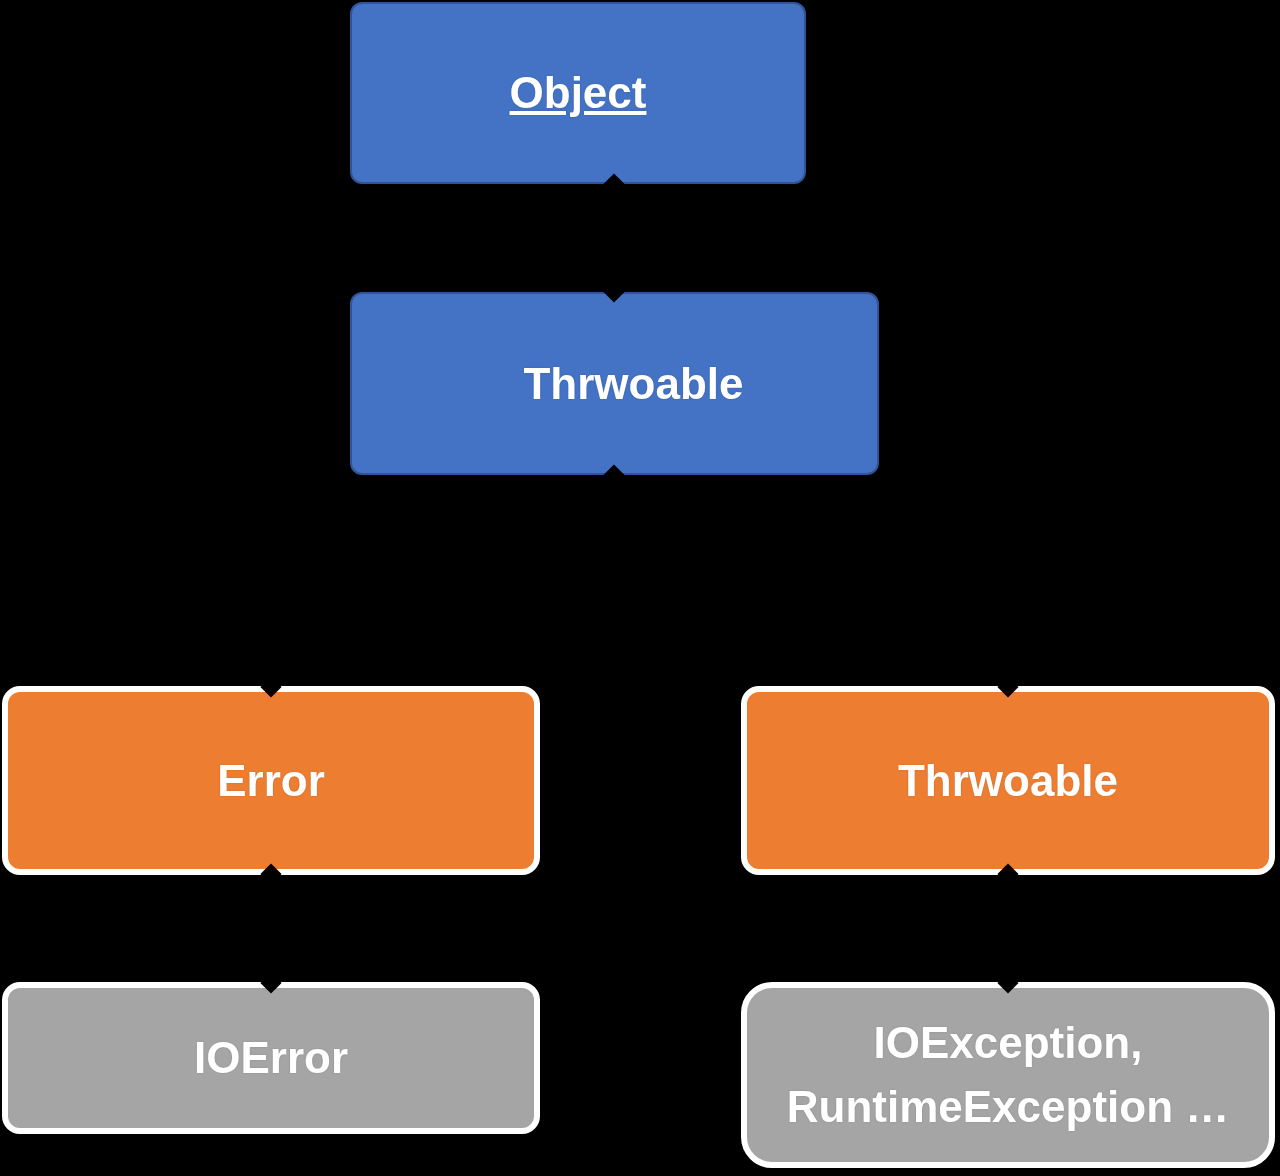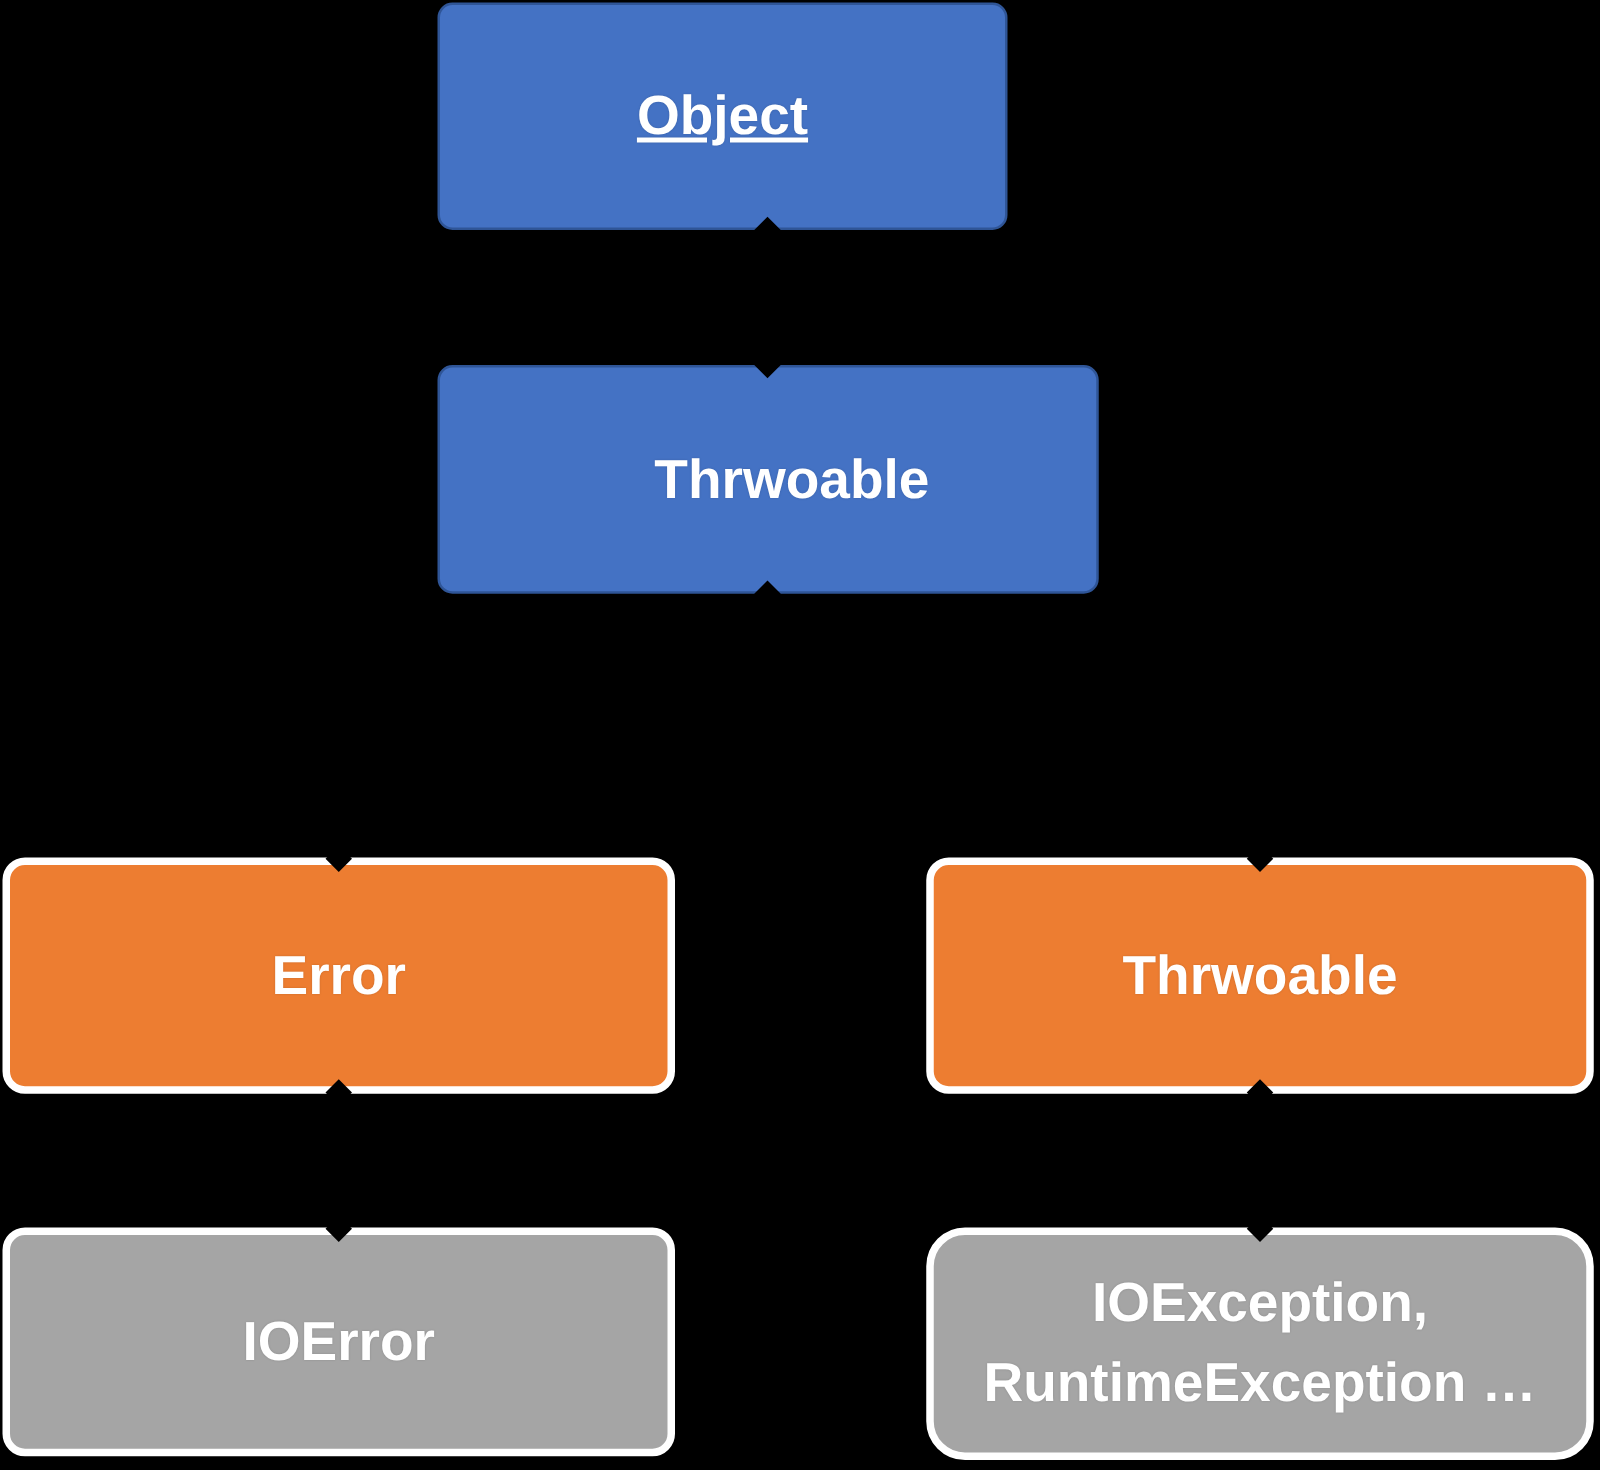--- a/index.html
+++ b/index.html
@@ -43,21 +43,21 @@
     border-radius: 18px;
   }
   .orange { background: #ED7D31; text-align: center; }
   .gray   { background: #A5A5A5; }
 
   
   .n-object       { left: 350px; top: 2px;   width: 456px; height: 182px; text-decoration: underline; }
   .n-throwable    { left: 350px; top: 292px; width: 529px; height: 183px; padding-left: 38px; }
   .n-error        { left: 2px;   top: 686px; width: 538px; height: 189px; }
   .n-exception    { left: 741px; top: 686px; width: 534px; height: 189px; }
-  .n-ioerror      { left: 2px;   top: 982px; width: 538px; height: 183px; }
+  .n-ioerror      { left: 2px;   top: 982px; width: 538px; height: 152px; }
   .n-ioexception  { left: 741px; top: 982px; width: 534px; height: 186px; border-radius: 31px; }
 
   
   .stub {
     position: absolute;
     width: 15px;
     height: 15px;
     background: #000000;
     transform: translate(-50%, -50%) rotate(45deg);
   }

